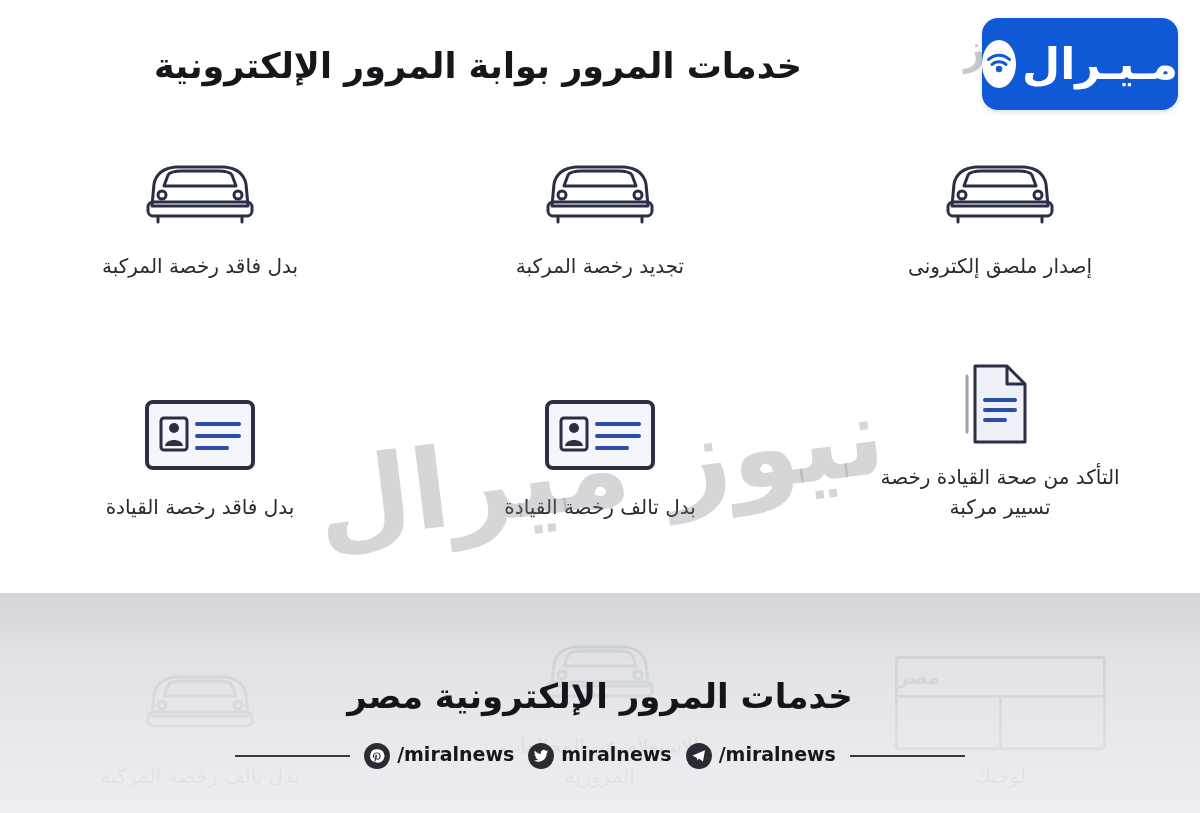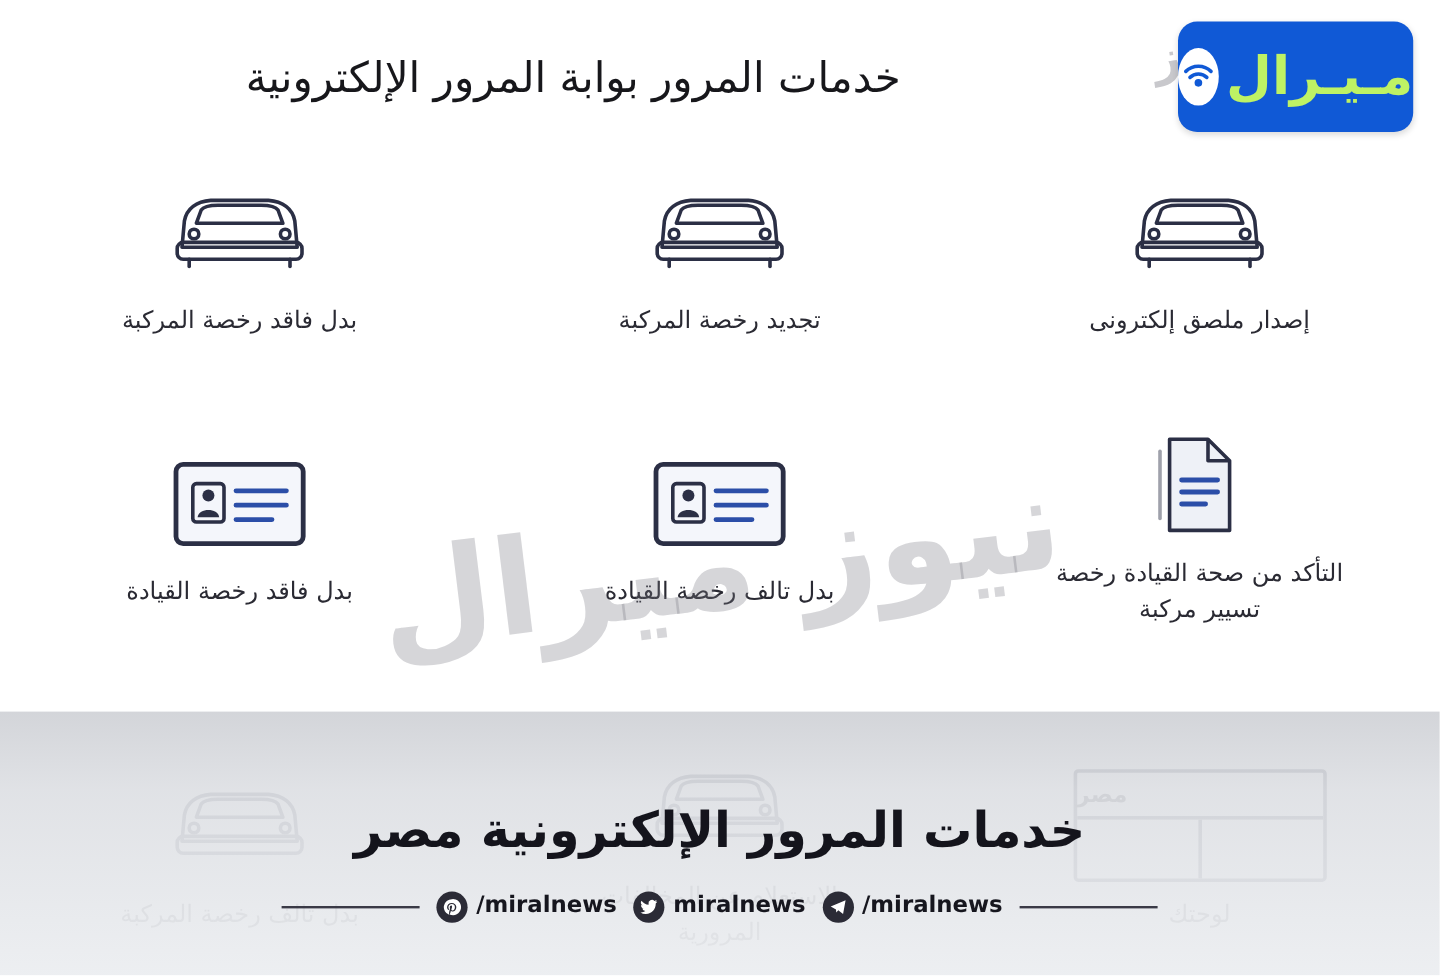--- a/index.html
+++ b/index.html
@@ -19,21 +19,21 @@
   }
 
   
   .headline {
     position: absolute;
     top: 46px;
     left: 0;
     width: 956px;
     text-align: center;
     font-size: 35px;
-    font-weight: normal;
+    font-weight: bold;
     color: #17171b;
     letter-spacing: 0px;
     direction: rtl;
   }
 
   
   .logo-badge {
     position: absolute;
     top: 18px;
     right: 22px;
@@ -41,21 +41,21 @@
     height: 92px;
     background: #1059d6;
     border-radius: 16px;
     display: flex;
     align-items: center;
     justify-content: center;
     gap: 6px;
     box-shadow: 0 2px 5px rgba(0,0,0,0.15);
   }
   .logo-text {
-    color: #bef264;
+    color: #ffffff;
     font-size: 44px;
     font-weight: bold;
     line-height: 1;
     direction: rtl;
     letter-spacing: -1px;
   }
   .logo-mark {
     width: 48px;
     height: 48px;
     border-radius: 50%;
@@ -74,21 +74,21 @@
     left: 0;
     width: 1200px;
     display: grid;
     grid-template-columns: repeat(3, 1fr);
     row-gap: 70px;
   }
   .cell {
     display: flex;
     flex-direction: column;
     align-items: center;
-    justify-content: center;
+    justify-content: flex-end;
   }
   .cell .icon-wrap {
     height: 105px;
     display: flex;
     align-items: center;
     justify-content: center;
   }
   .cell .label {
     margin-top: 6px;
     text-align: center;
@@ -135,21 +135,21 @@
     width: 1200px;
     height: 220px;
     background: linear-gradient(to bottom, rgba(205,207,212,0.88) 0%, rgba(222,224,228,0.93) 30%, rgba(236,238,241,0.96) 100%);
   }
   .band-title {
     position: absolute;
     left: 0;
     bottom: 97px;
     width: 1200px;
     text-align: center;
-    font-size: 41px;
+    font-size: 34px;
     font-weight: bold;
     color: #14141c;
     direction: rtl;
   }
   .social-row {
     position: absolute;
     left: 0;
     bottom: 44px;
     width: 1200px;
     display: flex;

